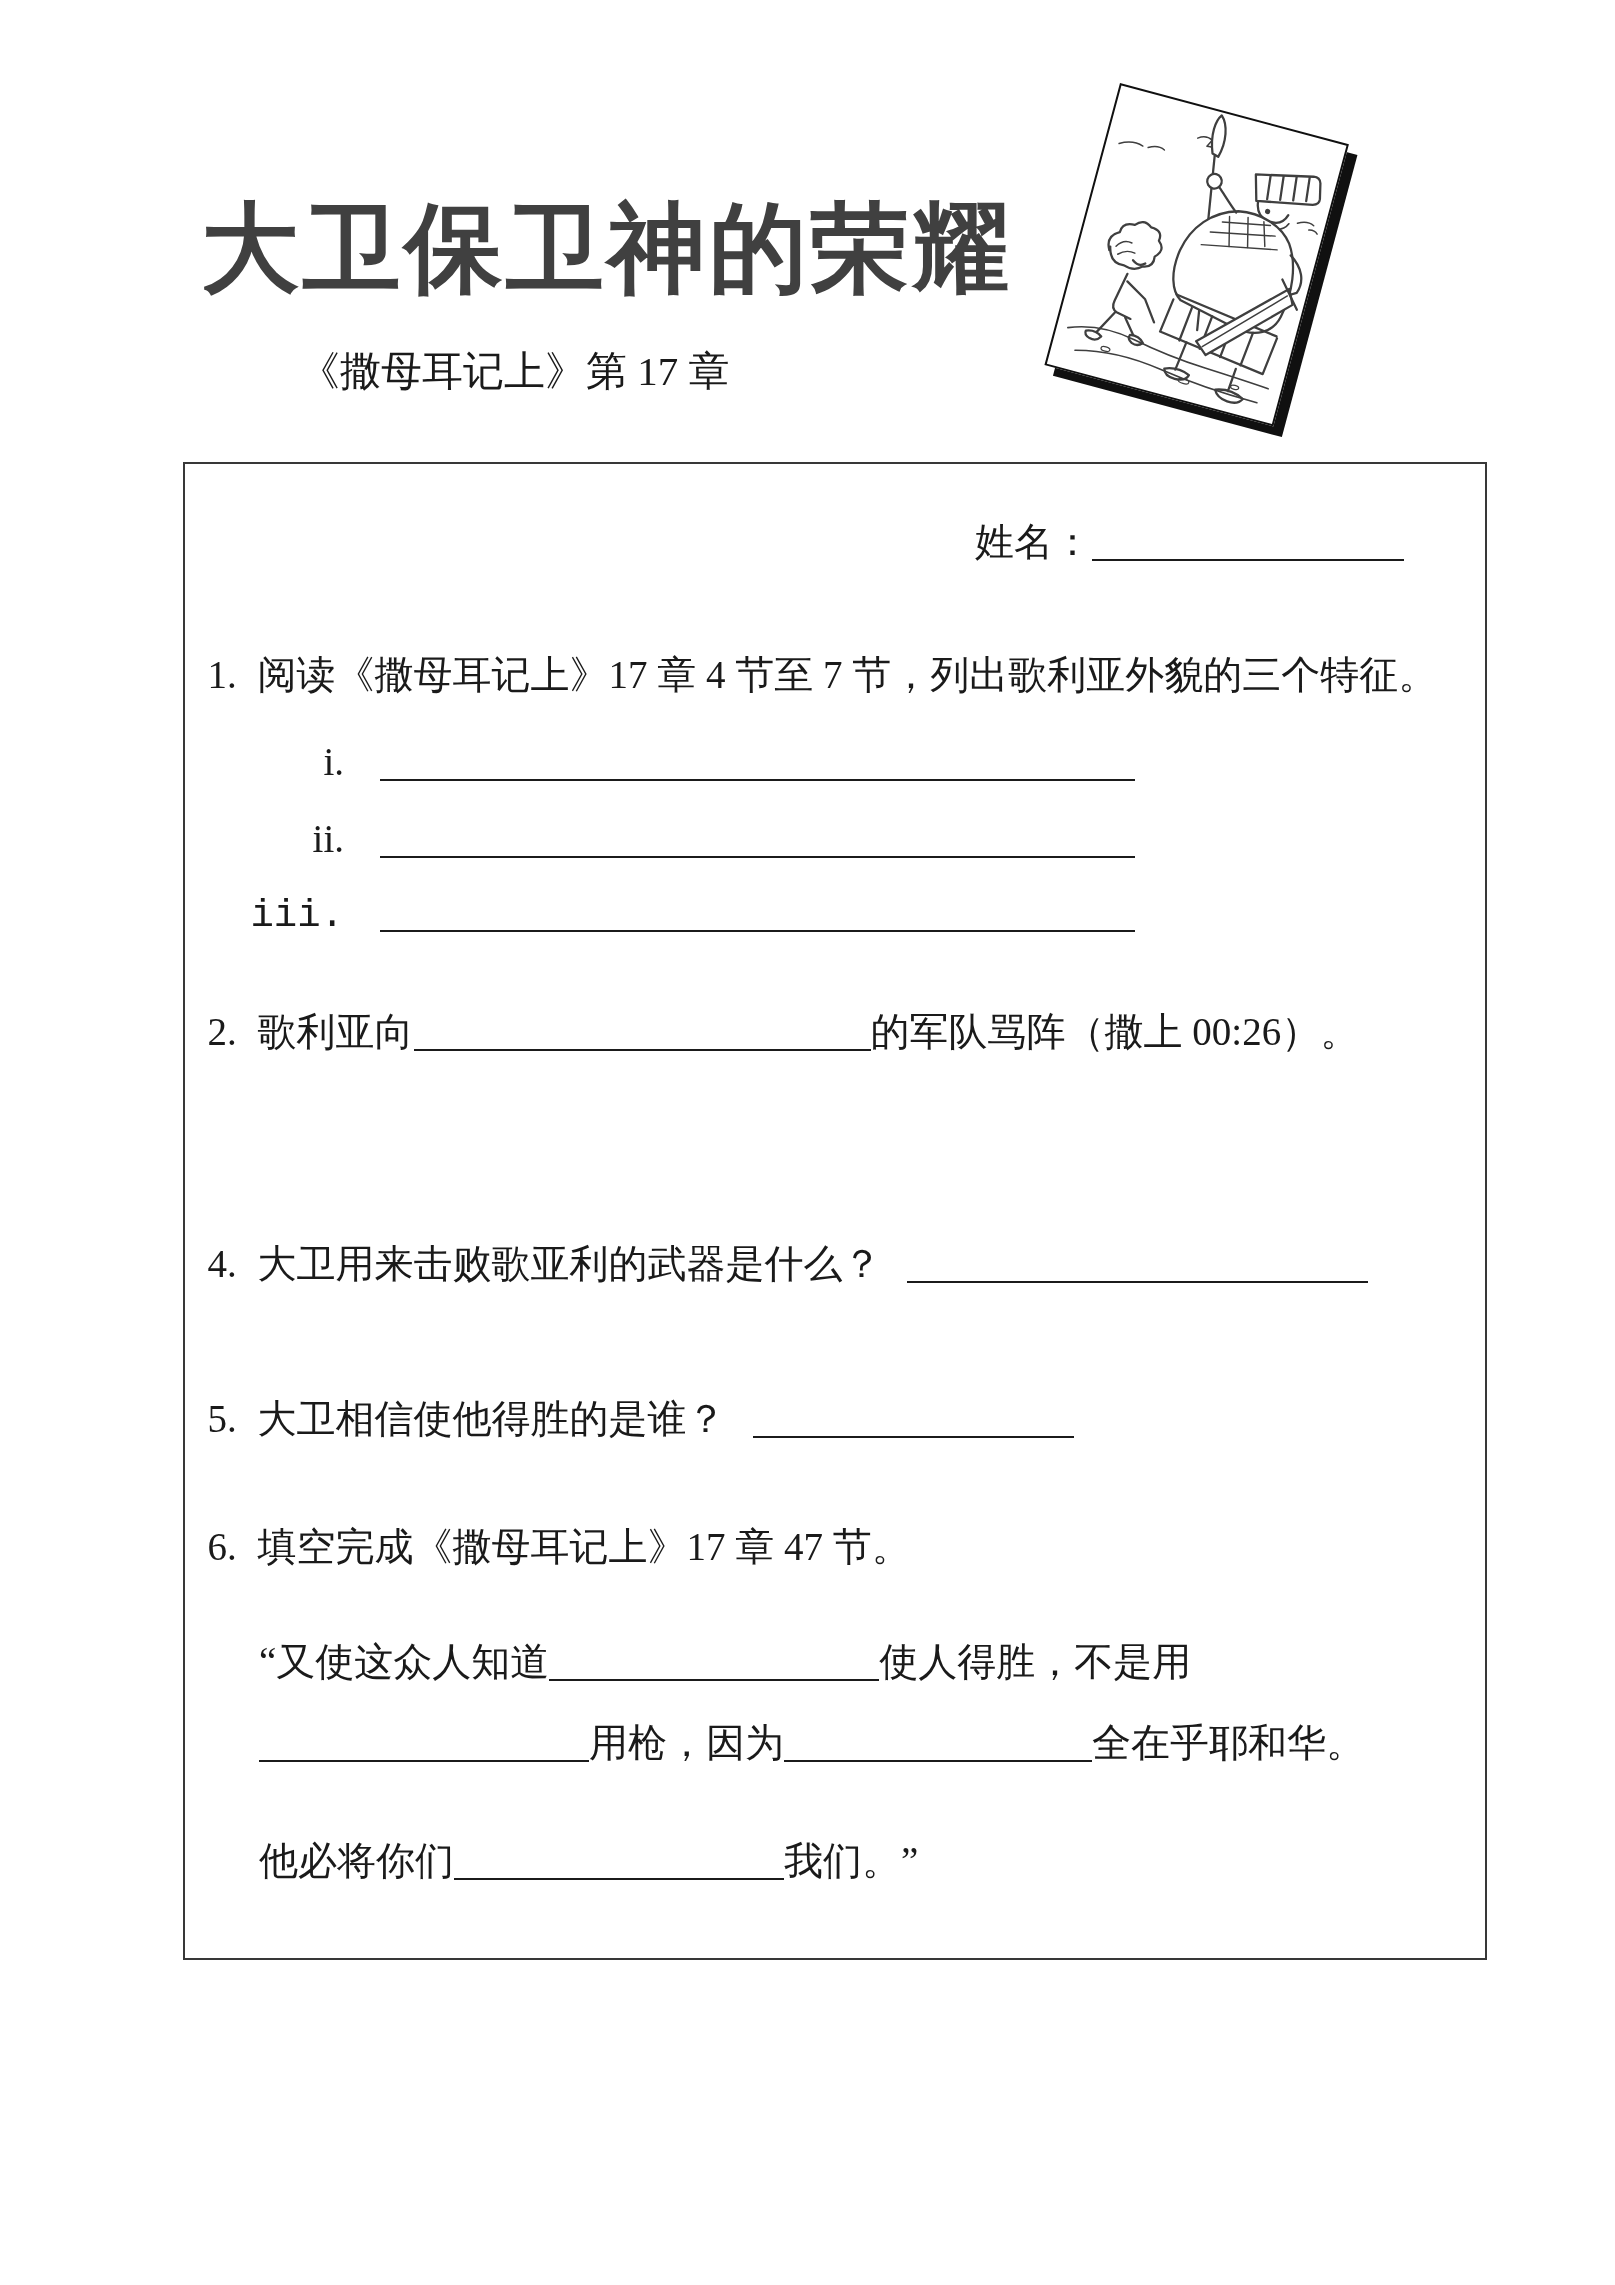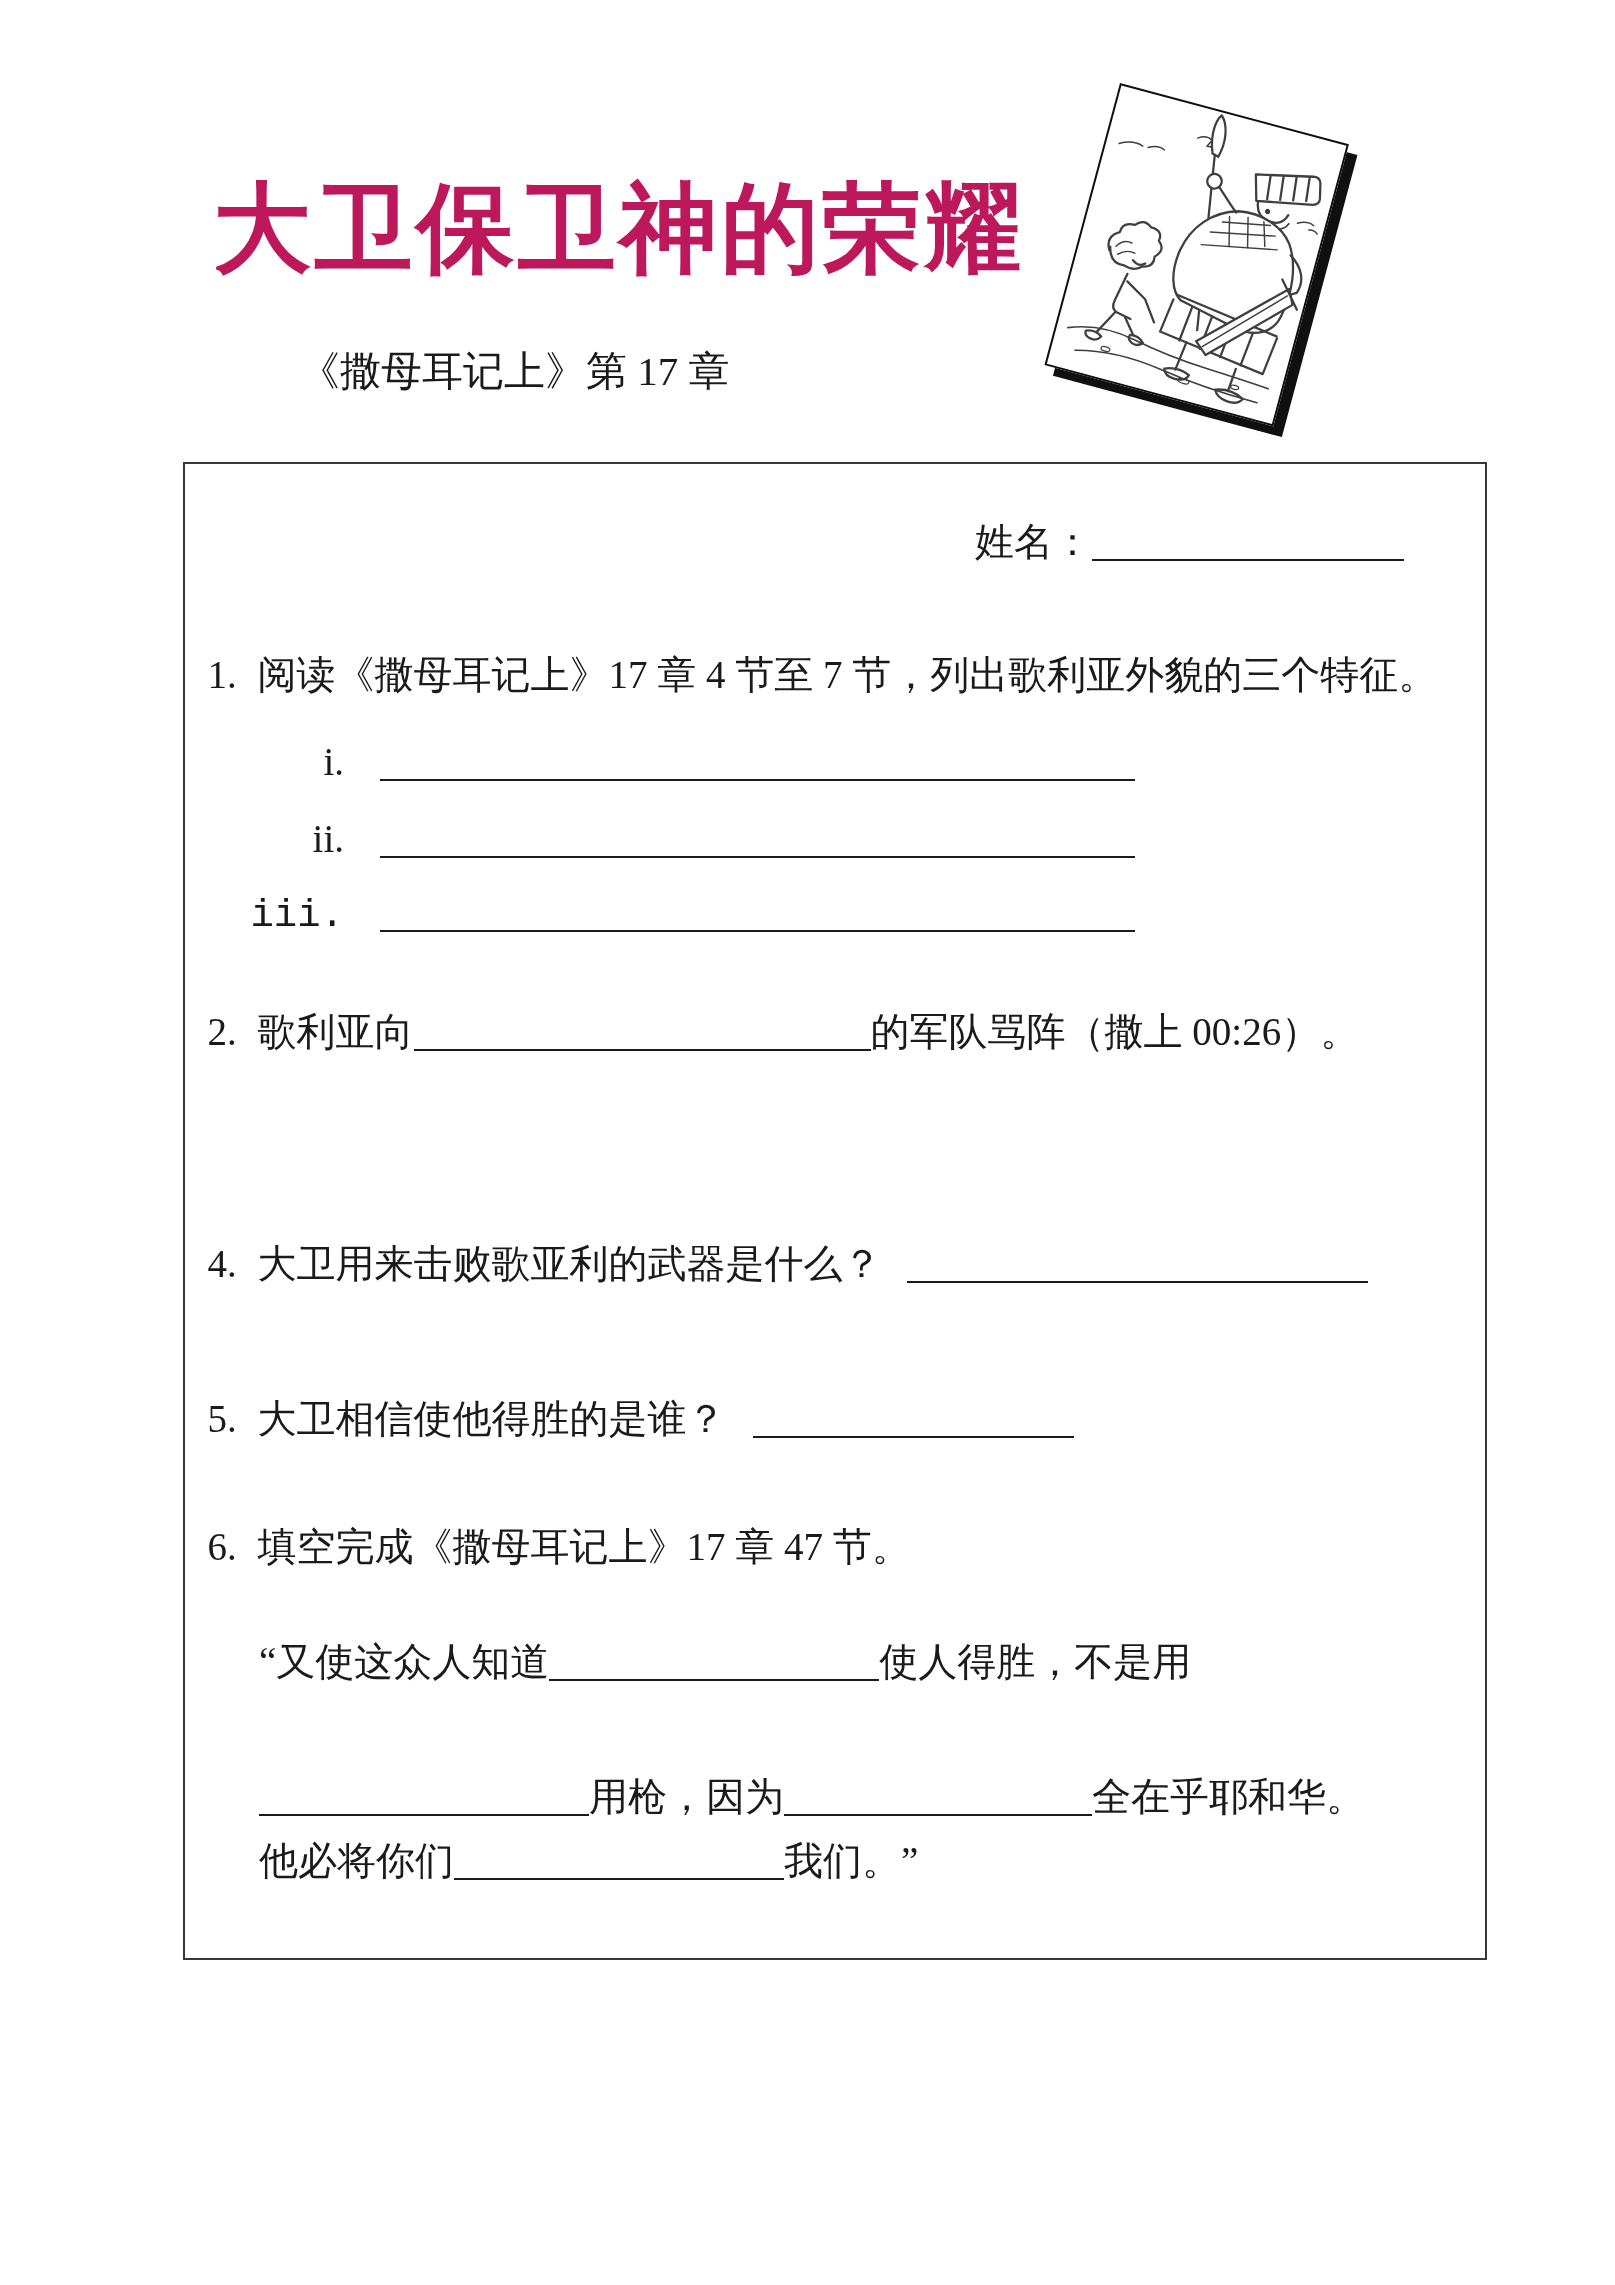--- a/index.html
+++ b/index.html
@@ -6,25 +6,24 @@
   .page{
     position:relative;
     width:1616px;height:2285px;
     background:#ffffff;
     color:#1a1a1a;
     font-family:"Liberation Serif","DejaVu Serif",serif;
     overflow:hidden;
   }
   .abs{position:absolute;white-space:nowrap;}
   .title{
-    left:201px;top:164px;
+    left:201px;top:184px;
     font-size:98px;font-weight:bold;
     letter-spacing:3.6px;
-    color:#be185d;
-    margin-left:12px;
+    color:#404040;
   }
   .subtitle{
     left:299px;top:344px;
     font-size:41px;
   }
   
   .card{
     left:1120px;top:83px;
     width:233px;height:288px;
     background:#ffffff;
@@ -157,21 +156,21 @@
     </div>
 
     <div class="row" style="left:22.6px;top:1060px;">
       <span class="qnum">6.</span><span>填空完成《撒母耳记上》17 章 47 节。</span>
     </div>
 
     <div class="row" style="left:74px;top:1175px;">
       <span>“又使这众人知道</span><span class="blank w365"></span><span>使人得胜，不是用</span>
     </div>
 
-    <div class="row" style="left:74px;top:1310px;">
+    <div class="row" style="left:74px;top:1256px;">
       <span class="blank w365"></span><span>用枪，因为</span><span class="blank w340"></span><span>全在乎耶和华。</span>
     </div>
 
     <div class="row" style="left:74px;top:1374px;">
       <span>他必将你们</span><span class="blank w365"></span><span>我们。”</span>
     </div>
 
   </div>
 </div>
 

